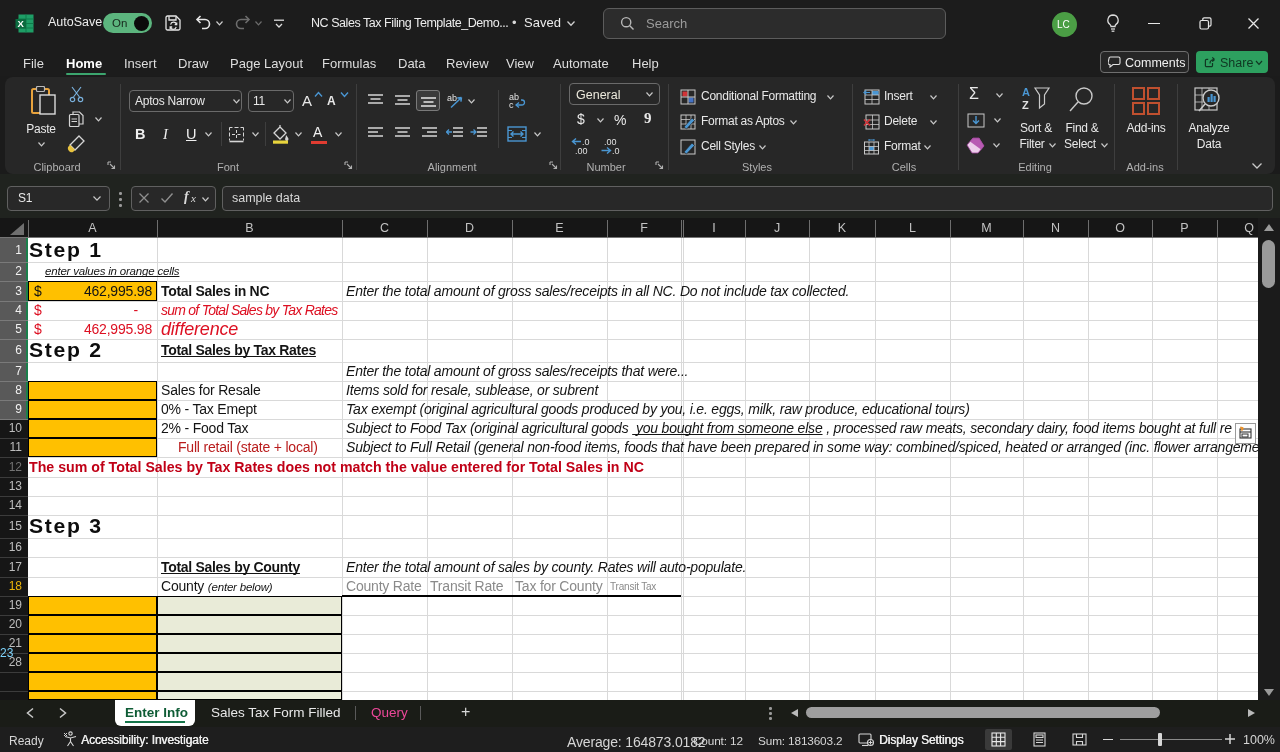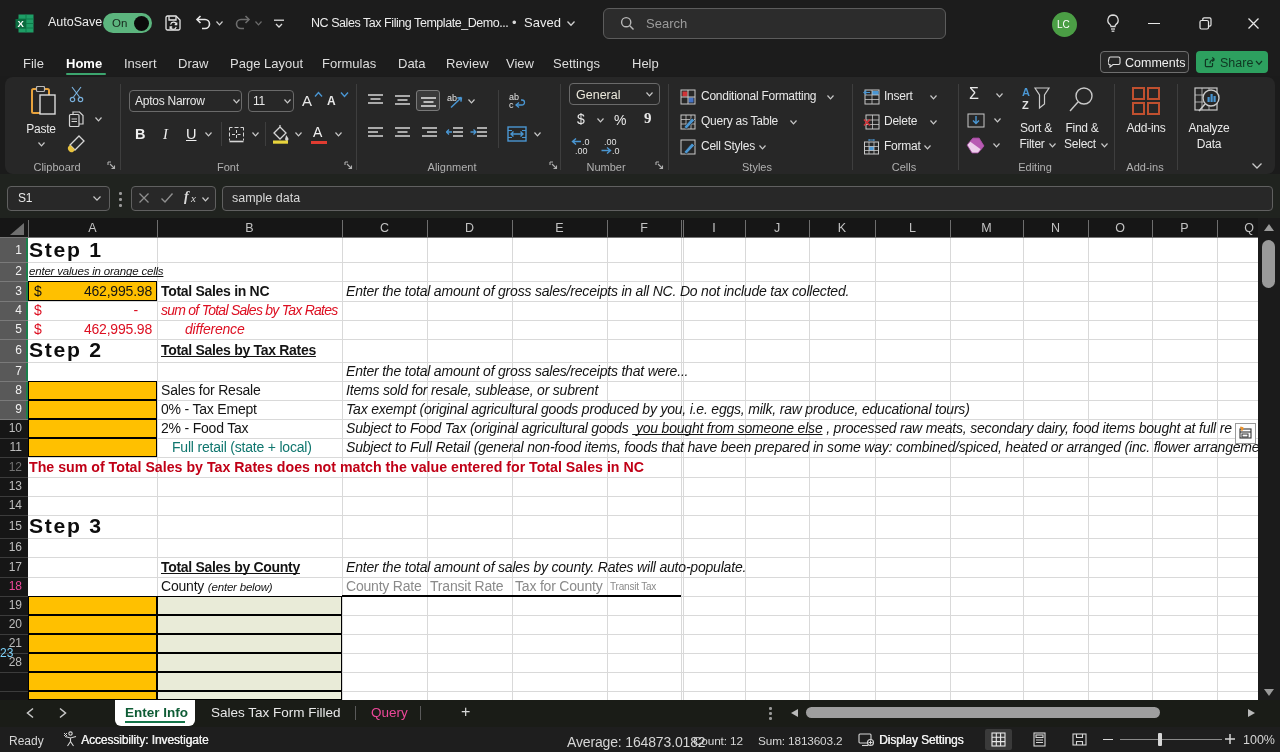--- a/index.html
+++ b/index.html
@@ -89,21 +89,21 @@
 <div class="a tx" style="left:23px;top:56px;font-size:13px;color:#dedede;">File</div>
 <div class="a tx" style="left:66px;top:56px;font-size:13px;color:#ffffff;font-weight:bold;">Home</div>
 <div class="a" style="left:66px;top:72.5px;width:40px;height:2.5px;background:#3ca56e;border-radius:2px;"></div>
 <div class="a tx" style="left:124px;top:56px;font-size:13px;color:#dedede;">Insert</div>
 <div class="a tx" style="left:178px;top:56px;font-size:13px;color:#dedede;">Draw</div>
 <div class="a tx" style="left:230px;top:56px;font-size:13px;color:#dedede;">Page Layout</div>
 <div class="a tx" style="left:322px;top:56px;font-size:13px;color:#dedede;">Formulas</div>
 <div class="a tx" style="left:398px;top:56px;font-size:13px;color:#dedede;">Data</div>
 <div class="a tx" style="left:446px;top:56px;font-size:13px;color:#dedede;">Review</div>
 <div class="a tx" style="left:506px;top:56px;font-size:13px;color:#dedede;">View</div>
-<div class="a tx" style="left:553px;top:56px;font-size:13px;color:#dedede;">Settings</div>
+<div class="a tx" style="left:553px;top:56px;font-size:13px;color:#dedede;">Automate</div>
 <div class="a tx" style="left:632px;top:56px;font-size:13px;color:#dedede;">Help</div>
 
 <div class="a" style="left:1100px;top:51px;width:89px;height:22px;border:1px solid #6f6f6f;border-radius:4px;box-sizing:border-box;background:#262626;"></div>
 <svg class="a" style="left:1108px;top:56px" width="13" height="12" viewBox="0 0 13 12" fill="none" stroke="#e3e3e3" stroke-width="1.1">
   <path d="M1 2.5 a1.5 1.5 0 0 1 1.5 -1.5 h8 a1.5 1.5 0 0 1 1.5 1.5 v4.5 a1.5 1.5 0 0 1 -1.5 1.5 h-5.5 l-3 2.5 v-2.5 h-.5 a1.5 1.5 0 0 1 -1.5 -1.5 Z"></path>
 </svg>
 <div class="a tx" style="left:1125px;top:56px;font-size:12.5px;color:#efefef;">Comments</div>
 <div class="a" style="left:1196px;top:51px;width:72px;height:22px;border-radius:4px;background:#2da05f;"></div>
 <svg class="a" style="left:1203px;top:55px" width="14" height="14" viewBox="0 0 14 14" fill="none" stroke="#103622" stroke-width="1.2">
   <path d="M7 8.5 C7 5.5 9 4.5 11.5 4.5 M11.5 4.5 L9.3 2.3 M11.5 4.5 L9.3 6.7"></path>
@@ -306,21 +306,21 @@
 </svg>
 <div class="a tx" style="left:701px;top:89px;font-size:12px;letter-spacing:-0.25px;color:#e8e8e8;">Conditional Formatting</div>
 <svg class="a" style="left:826px;top:94px" width="9" height="7" viewBox="0 0 9 7" fill="none" stroke="#c9c9c9" stroke-width="1.2">
       <path d="M1.5 1.5 L4.5 4.8 L7.5 1.5"></path>
     </svg>
 <svg class="a" style="left:680px;top:114px" width="16" height="16" viewBox="0 0 16 16" fill="none">
   <rect x="1" y="1" width="14" height="14" stroke="#c9c9c9" stroke-width="1"></rect>
   <path d="M1 5.5 h14 M1 10 h14 M6 1 v14 M11 1 v14" stroke="#c9c9c9" stroke-width="0.8"></path>
   <path d="M4 13 L12 4 L14.5 6.5 L6.5 15 Z" fill="#4a96d2" stroke="#272727" stroke-width="0.7"></path>
 </svg>
-<div class="a tx" style="left:701px;top:114px;font-size:12px;letter-spacing:-0.25px;color:#e8e8e8;">Query as Table</div>
+<div class="a tx" style="left:701px;top:114px;font-size:12px;letter-spacing:-0.25px;color:#e8e8e8;">Format as Aptos</div>
 <svg class="a" style="left:789px;top:119px" width="9" height="7" viewBox="0 0 9 7" fill="none" stroke="#c9c9c9" stroke-width="1.2">
       <path d="M1.5 1.5 L4.5 4.8 L7.5 1.5"></path>
     </svg>
 <svg class="a" style="left:680px;top:139px" width="16" height="16" viewBox="0 0 16 16" fill="none">
   <rect x="1" y="1" width="14" height="14" stroke="#c9c9c9" stroke-width="1"></rect>
   <path d="M4 13 L12 4 L14.5 6.5 L6.5 15 Z" fill="#4a96d2" stroke="#272727" stroke-width="0.7"></path>
 </svg>
 <div class="a tx" style="left:701px;top:139px;font-size:12px;letter-spacing:-0.25px;color:#e8e8e8;">Cell Styles</div>
 <svg class="a" style="left:758px;top:144px" width="9" height="7" viewBox="0 0 9 7" fill="none" stroke="#c9c9c9" stroke-width="1.2">
       <path d="M1.5 1.5 L4.5 4.8 L7.5 1.5"></path>
@@ -535,41 +535,41 @@
 <div class="a" style="left:28px;top:396px;width:129px;height:19px;background:#ffc000;border:1px solid #000;box-sizing:border-box;"></div>
 <div class="a" style="left:157px;top:396px;width:185px;height:19px;background:#e9ebd8;border:1px solid #000;box-sizing:border-box;"></div>
 <div class="a" style="left:28px;top:415px;width:129px;height:19px;background:#ffc000;border:1px solid #000;box-sizing:border-box;"></div>
 <div class="a" style="left:157px;top:415px;width:185px;height:19px;background:#e9ebd8;border:1px solid #000;box-sizing:border-box;"></div>
 <div class="a" style="left:28px;top:434px;width:129px;height:19px;background:#ffc000;border:1px solid #000;box-sizing:border-box;"></div>
 <div class="a" style="left:157px;top:434px;width:185px;height:19px;background:#e9ebd8;border:1px solid #000;box-sizing:border-box;"></div>
 <div class="a" style="left:28px;top:453px;width:129px;height:9px;background:#ffc000;border:1px solid #000;box-sizing:border-box;"></div>
 <div class="a" style="left:157px;top:453px;width:185px;height:9px;background:#e9ebd8;border:1px solid #000;box-sizing:border-box;"></div>
 <div class="a" style="left:342px;top:357px;width:339px;height:1.5px;background:#000;"></div>
 <div class="a tx" style="left:29px;top:0px;height:24px;line-height:24px;font-size:20px;font-weight:bold;color:#0d0d0d;letter-spacing:1.6px;transform:scaleX(1.06);transform-origin:0 50%;">Step 1</div>
-<div class="a tx" style="left:29px;top:24px;height:17px;line-height:19px;font-size:11.5px;font-style:italic;text-decoration:underline;color:#141414;letter-spacing:-0.2px;">enter values in orange cells</div>
+<div class="a tx" style="left:29px;top:24px;height:17px;line-height:19px;font-size:11.5px;font-style:italic;text-decoration:underline;color:#141414;letter-spacing:-0.2px;padding-left:16px;">enter values in orange cells</div>
 <div class="a tx" style="left:34px;top:43px;height:20px;line-height:20px;font-size:14px;color:#141414;letter-spacing:-0.2px;">$</div>
 <div class="a tx" style="right:1106px;top:43px;height:20px;line-height:20px;font-size:14px;color:#141414;letter-spacing:-0.2px;">462,995.98</div>
 <div class="a tx" style="left:161px;top:43px;height:20px;line-height:20px;font-size:14px;color:#141414;letter-spacing:-0.3px;font-weight:bold;">Total Sales in NC</div>
 <div class="a tx" style="left:346px;top:43px;height:20px;line-height:20px;font-size:14px;color:#141414;letter-spacing:-0.2px;font-style:italic;">Enter the total amount of gross sales/receipts in all NC. Do not include tax collected.</div>
 <div class="a tx" style="left:34px;top:63px;height:19px;line-height:19px;font-size:14px;color:#dd1022;letter-spacing:-0.2px;">$</div>
 <div class="a tx" style="right:1120px;top:63px;height:19px;line-height:19px;font-size:14px;color:#dd1022;letter-spacing:-0.2px;">-</div>
 <div class="a tx" style="left:161px;top:63px;height:19px;line-height:19px;font-size:14px;color:#dd1022;letter-spacing:-0.75px;font-style:italic;">sum of Total Sales by Tax Rates</div>
 <div class="a tx" style="left:34px;top:82px;height:19px;line-height:19px;font-size:14px;color:#dd1022;letter-spacing:-0.2px;">$</div>
 <div class="a tx" style="right:1106px;top:82px;height:19px;line-height:19px;font-size:14px;color:#dd1022;letter-spacing:-0.2px;">462,995.98</div>
-<div class="a tx" style="left:161px;top:82px;height:19px;line-height:19px;font-size:14px;color:#dd1022;letter-spacing:-0.2px;font-style:italic;margin-left:24px;">difference</div>
+<div class="a tx" style="left:161px;top:82px;height:19px;line-height:19px;font-size:18px;color:#dd1022;letter-spacing:-0.2px;font-style:italic;">difference</div>
 <div class="a tx" style="left:29px;top:101px;height:23px;line-height:23px;font-size:20px;font-weight:bold;color:#0d0d0d;letter-spacing:1.6px;transform:scaleX(1.06);transform-origin:0 50%;">Step 2</div>
 <div class="a tx" style="left:161px;top:101px;height:23px;line-height:23px;font-size:14px;color:#141414;letter-spacing:-0.3px;font-weight:bold;text-decoration:underline;">Total Sales by Tax Rates</div>
 <div class="a tx" style="left:346px;top:124px;height:19px;line-height:19px;font-size:14px;color:#141414;letter-spacing:-0.2px;font-style:italic;">Enter the total amount of gross sales/receipts that were...</div>
 <div class="a tx" style="left:161px;top:143px;height:19px;line-height:19px;font-size:14px;color:#141414;letter-spacing:-0.2px;">Sales for Resale</div>
 <div class="a tx" style="left:346px;top:143px;height:19px;line-height:19px;font-size:14px;color:#141414;letter-spacing:-0.2px;font-style:italic;">Items sold for resale, sublease, or subrent</div>
 <div class="a tx" style="left:161px;top:162px;height:19px;line-height:19px;font-size:14px;color:#141414;letter-spacing:-0.2px;">0% - Tax Emept</div>
 <div class="a tx" style="left:346px;top:162px;height:19px;line-height:19px;font-size:14px;color:#141414;letter-spacing:-0.2px;font-style:italic;">Tax exempt (original agricultural goods produced by you, i.e. eggs, milk, raw produce, educational tours)</div>
 <div class="a tx" style="left:161px;top:181px;height:19px;line-height:19px;font-size:14px;color:#141414;letter-spacing:-0.2px;">2% - Food Tax</div>
 <div class="a tx" style="left:346px;top:181px;height:19px;line-height:19px;font-size:14px;color:#141414;letter-spacing:-0.2px;font-style:italic;">Subject to Food Tax (original agricultural goods <span style="text-decoration:underline">&nbsp;you bought from someone else</span> , processed raw meats, secondary dairy, food items bought at full re</div>
-<div class="a tx" style="left:172px;top:200px;height:19px;line-height:19px;font-size:14px;color:#0f766e;letter-spacing:-0.2px;">Full retail (state + local)</div>
+<div class="a tx" style="left:178px;top:200px;height:19px;line-height:19px;font-size:14px;color:#b91c1c;letter-spacing:-0.2px;">Full retail (state + local)</div>
 <div class="a tx" style="left:346px;top:200px;height:19px;line-height:19px;font-size:14px;color:#141414;letter-spacing:-0.2px;font-style:italic;">Subject to Full Retail (general non-food items, foods that have been prepared in some way: combined/spiced, heated or arranged (inc. flower arrangeme</div>
 <div class="a tx" style="left:29px;top:219px;height:20px;line-height:20px;font-size:14.2px;font-weight:bold;color:#c00016;font-family:Liberation Sans, sans-serif;">The sum of Total Sales by Tax Rates does not match the value entered for Total Sales in NC</div>
 <div class="a tx" style="left:29px;top:277px;height:23px;line-height:23px;font-size:20px;font-weight:bold;color:#0d0d0d;letter-spacing:1.6px;transform:scaleX(1.06);transform-origin:0 50%;">Step 3</div>
 <div class="a tx" style="left:161px;top:319px;height:20px;line-height:20px;font-size:14px;color:#141414;letter-spacing:-0.3px;font-weight:bold;text-decoration:underline;">Total Sales by County</div>
 <div class="a tx" style="left:346px;top:319px;height:20px;line-height:20px;font-size:14px;color:#141414;letter-spacing:-0.2px;font-style:italic;">Enter the total amount of sales by county. Rates will auto-populate.</div>
 <div class="a tx" style="left:161px;top:339px;height:19px;line-height:19px;font-size:14px;color:#141414;letter-spacing:-0.2px;">County <span style="font-style:italic;font-size:11.5px;">(enter below)</span></div>
 <div class="a tx" style="left:346px;top:339px;height:19px;line-height:19px;font-size:14px;color:#8a8a8a;letter-spacing:-0.2px;">County Rate</div>
 <div class="a tx" style="left:430px;top:339px;height:19px;line-height:19px;font-size:14px;color:#8a8a8a;letter-spacing:-0.2px;">Transit Rate</div>
 <div class="a tx" style="left:515px;top:339px;height:19px;line-height:19px;font-size:14px;color:#8a8a8a;letter-spacing:-0.2px;">Tax for County</div>
 <div class="a tx" style="left:610px;top:339px;height:19px;line-height:19px;font-size:10px;color:#8a8a8a;letter-spacing:-0.2px;">Transit Tax</div>
@@ -612,21 +612,21 @@
 <div class="a tx" style="left:0;top:477px;width:22px;height:19px;line-height:19px;text-align:right;font-size:12px;color:#bdbdbd;">13</div>
 <div class="a" style="left:0;top:496px;width:28px;height:1px;background:#3c3c3c;"></div>
 <div class="a tx" style="left:0;top:496px;width:22px;height:19px;line-height:19px;text-align:right;font-size:12px;color:#bdbdbd;">14</div>
 <div class="a" style="left:0;top:515px;width:28px;height:1px;background:#3c3c3c;"></div>
 <div class="a tx" style="left:0;top:515px;width:22px;height:23px;line-height:23px;text-align:right;font-size:12px;color:#bdbdbd;">15</div>
 <div class="a" style="left:0;top:538px;width:28px;height:1px;background:#3c3c3c;"></div>
 <div class="a tx" style="left:0;top:538px;width:22px;height:19px;line-height:19px;text-align:right;font-size:12px;color:#bdbdbd;">16</div>
 <div class="a" style="left:0;top:557px;width:28px;height:1px;background:#3c3c3c;"></div>
 <div class="a tx" style="left:0;top:557px;width:22px;height:20px;line-height:20px;text-align:right;font-size:12px;color:#bdbdbd;">17</div>
 <div class="a" style="left:0;top:577px;width:28px;height:1px;background:#3c3c3c;"></div>
-<div class="a tx" style="left:0;top:577px;width:22px;height:19px;line-height:19px;text-align:right;font-size:12px;color:#ec4899;">18</div>
+<div class="a tx" style="left:0;top:577px;width:22px;height:19px;line-height:19px;text-align:right;font-size:12px;color:#eab308;">18</div>
 <div class="a" style="left:0;top:596px;width:28px;height:1px;background:#3c3c3c;"></div>
 <div class="a tx" style="left:0;top:596px;width:22px;height:19px;line-height:19px;text-align:right;font-size:12px;color:#bdbdbd;">19</div>
 <div class="a" style="left:0;top:615px;width:28px;height:1px;background:#3c3c3c;"></div>
 <div class="a tx" style="left:0;top:615px;width:22px;height:19px;line-height:19px;text-align:right;font-size:12px;color:#bdbdbd;">20</div>
 <div class="a" style="left:0;top:634px;width:28px;height:1px;background:#3c3c3c;"></div>
 <div class="a tx" style="left:0;top:634px;width:22px;height:19px;line-height:19px;text-align:right;font-size:12px;color:#bdbdbd;">21</div>
 <div class="a" style="left:0;top:653px;width:28px;height:1px;background:#3c3c3c;"></div>
 <div class="a tx" style="left:0;top:653px;width:22px;height:19px;line-height:19px;text-align:right;font-size:12px;color:#bdbdbd;">28</div>
 <div class="a" style="left:0;top:672px;width:28px;height:1px;background:#3c3c3c;"></div>
 <div class="a tx" style="left:0;top:644px;width:22px;height:19px;line-height:19px;font-size:12px;color:#7dd3fc;">23</div>

